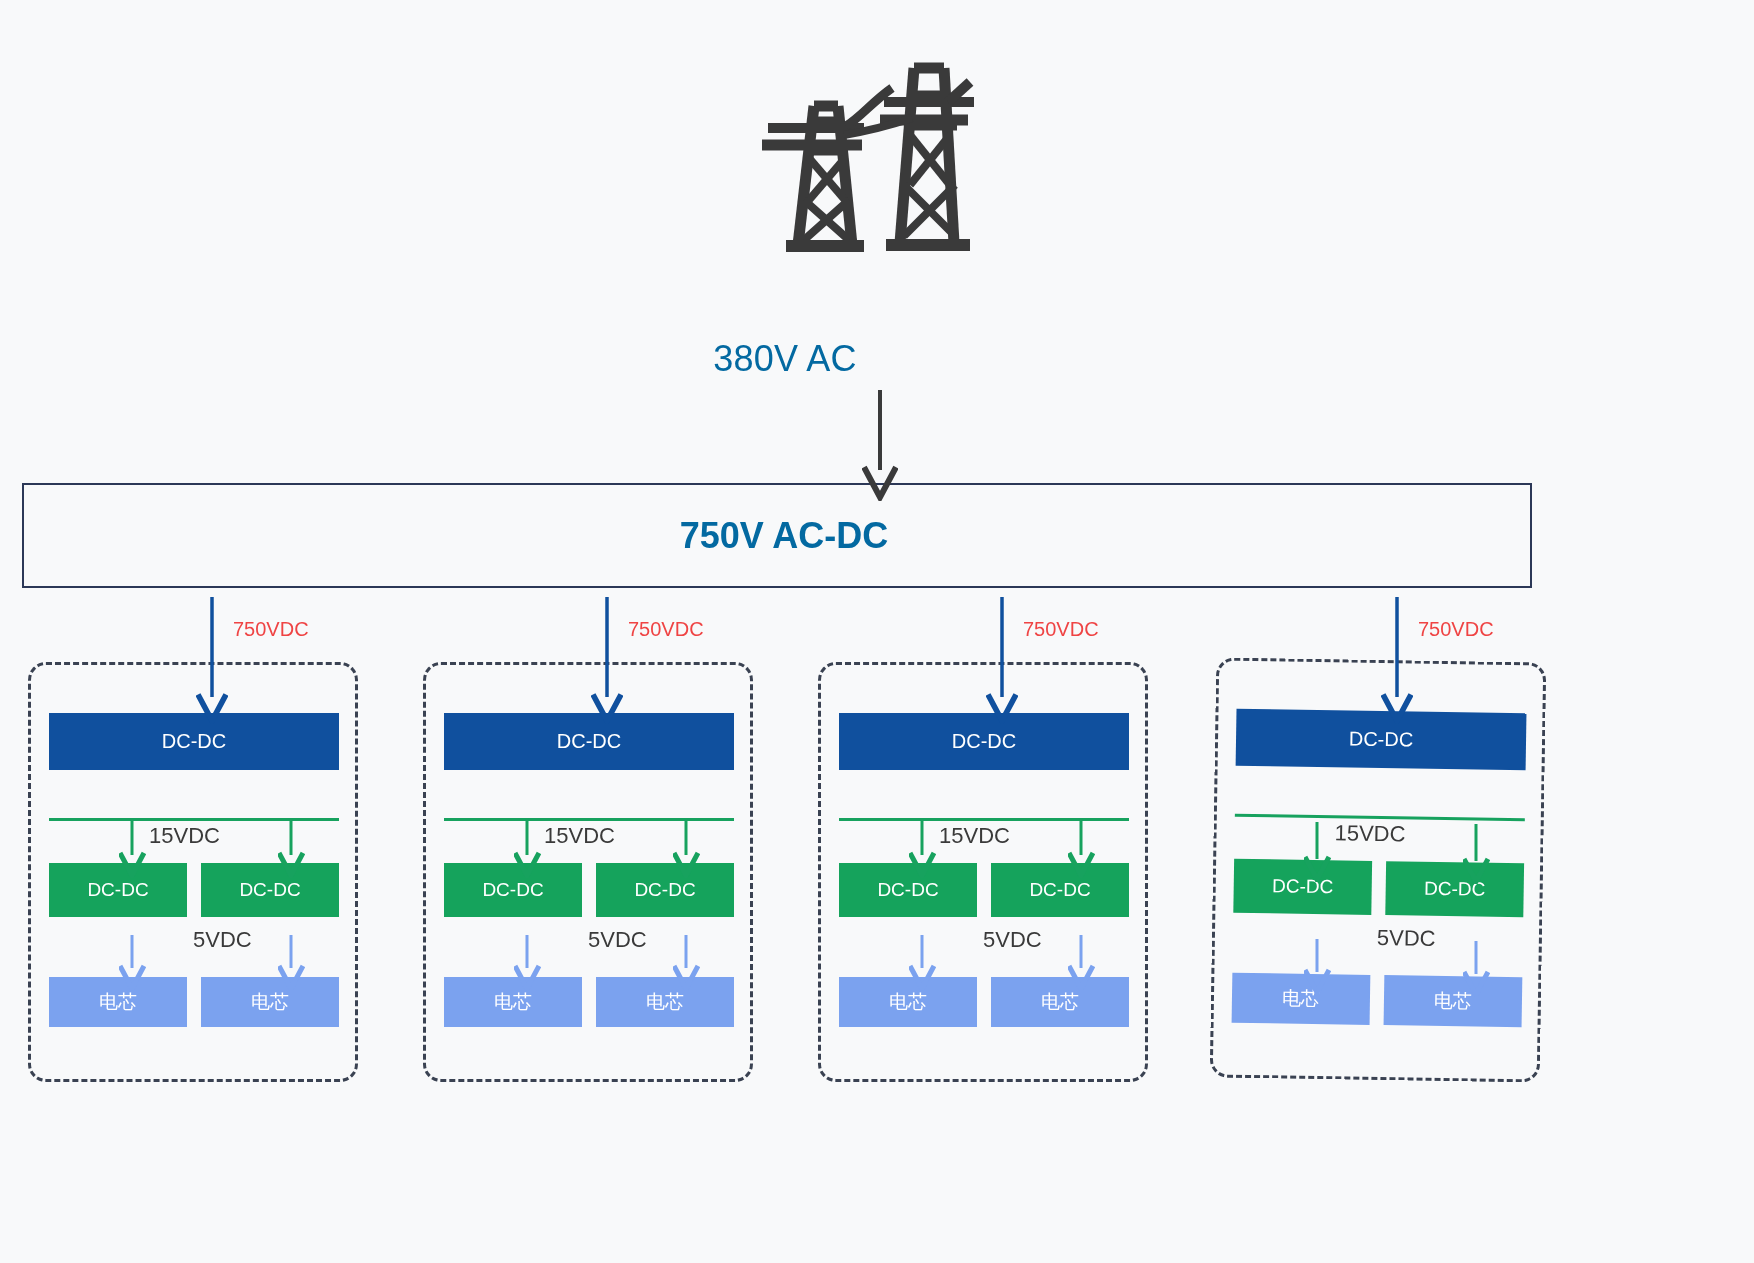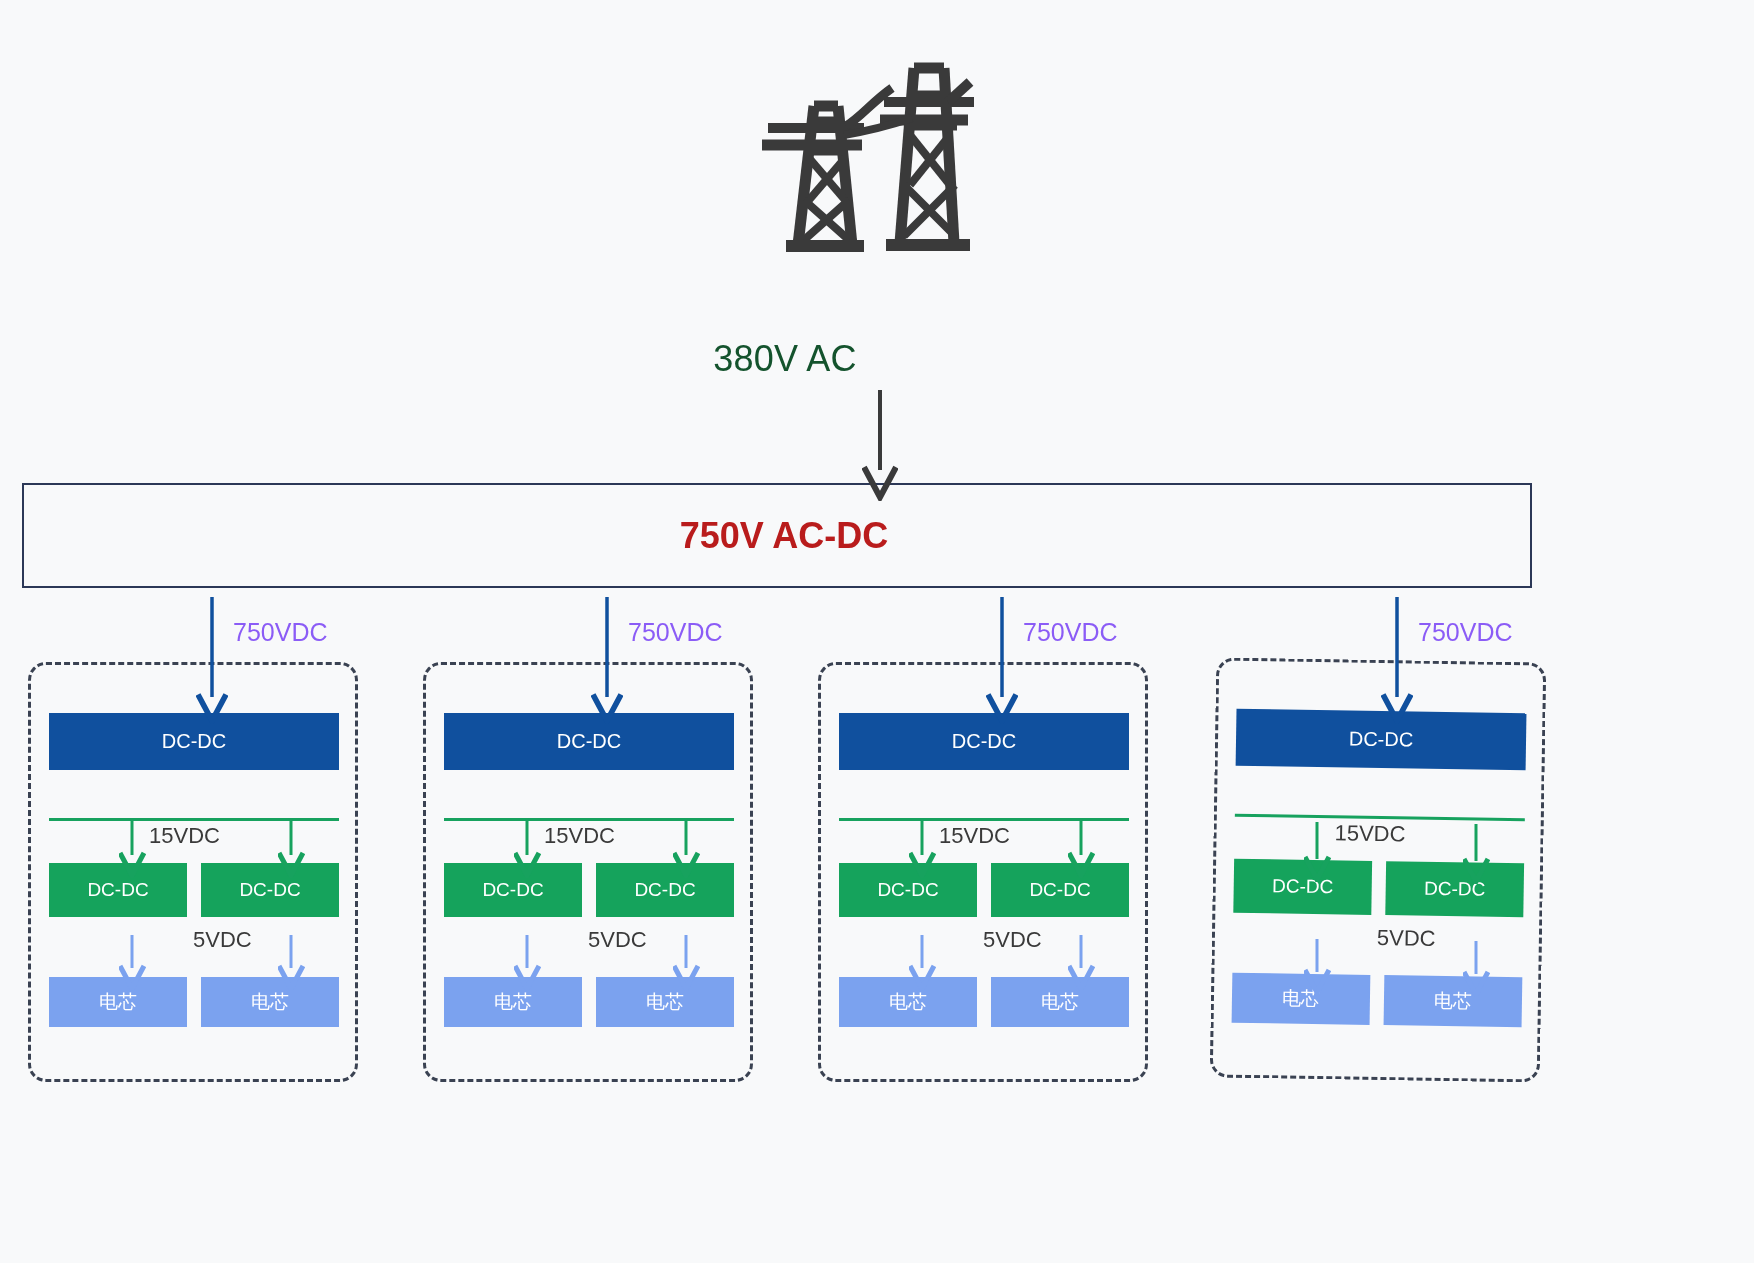--- a/index.html
+++ b/index.html
@@ -29,21 +29,21 @@
     width: 250px;
     height: 250px;
   }
 
   #source-label {
     left: 640px;
     top: 338px;
     width: 290px;
     text-align: center;
     font-size: 36px;
-    color: #14532d;
+    color: #0369a1;
     letter-spacing: 0.2px;
   }
 
   
   #acdc-bar {
     left: 22px;
     top: 483px;
     width: 1510px;
     height: 105px;
     border: 2px solid #2c3857;
@@ -51,21 +51,21 @@
     box-sizing: border-box;
   }
   #acdc-bar-label {
     position: absolute;
     inset: 0;
     display: flex;
     align-items: center;
     justify-content: center;
     font-size: 36px;
     font-weight: bold;
-    color: #b91c1c;
+    color: #0369a1;
     padding-left: 14px;
   }
 
   
   .group {
     position: absolute;
     width: 330px;
     height: 420px;
     border: 3px dashed #3a4252;
     border-radius: 18px;
@@ -137,22 +137,22 @@
     font-size: 22px;
     color: #3a3a3a;
     white-space: nowrap;
   }
   .lbl-15 { left: 118px; top: 158px; }
   .lbl-5  { left: 118px; top: 262px; margin-left: 44px; }
 
   
   .feed-label {
     position: absolute;
-    font-size: 25px;
-    color: #8b5cf6;
+    font-size: 20px;
+    color: #ef4444;
     white-space: nowrap;
   }
 
   svg.ovl {
     position: absolute;
     left: 0; top: 0;
     width: 1754px; height: 1263px;
     pointer-events: none;
     overflow: visible;
   }

